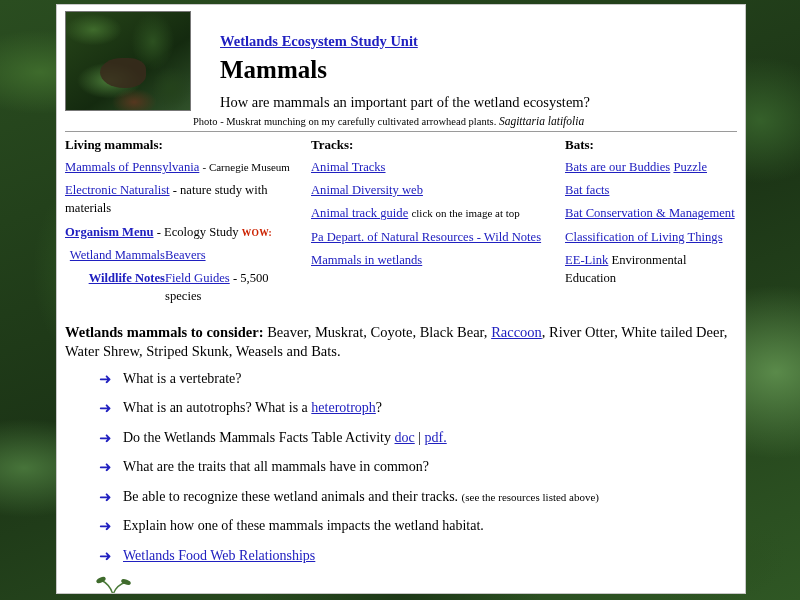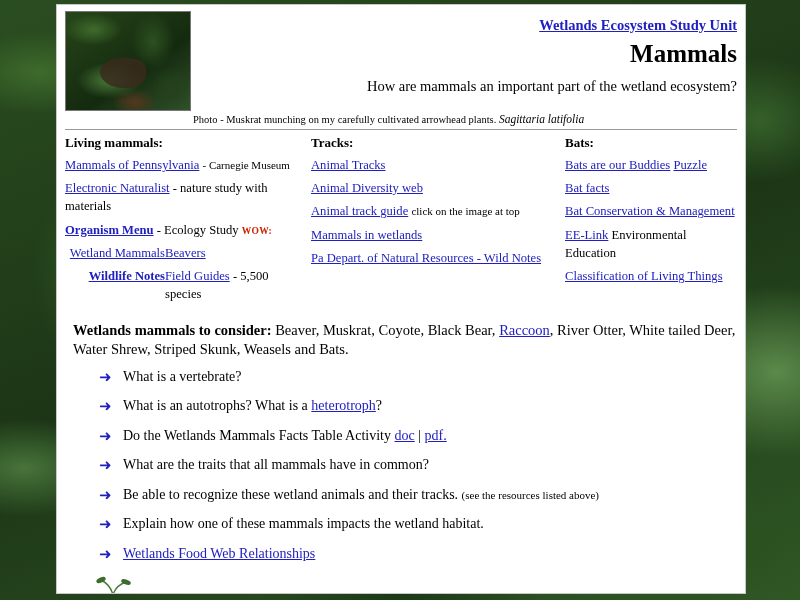--- a/index.html
+++ b/index.html
@@ -70,22 +70,23 @@
     left: 34px;
     top: 46px;
     width: 46px;
     height: 30px;
     border-radius: 50% 40% 45% 55%;
     background: #3a2a1c;
     opacity: .85;
   }
   .head-col {
     flex: 1 1 auto;
-    padding-left: 12px;
-    text-align: right;
+    padding-left: 29px;
+    text-align: left;
+    margin-top: 16px;
   }
   .site-title {
     font-size: 14.5px;
     font-weight: bold;
     margin-top: 6px;
     margin-bottom: 2px;
   }
   .site-title a { color: #2020c0; }
   .main-title {
     font-size: 25px;
@@ -130,21 +131,21 @@
   .wow {
     color: #cc2200;
     font-size: 9.5px;
     font-weight: bold;
     letter-spacing: .3px;
   }
   .small-note { font-size: 11px; }
   .consider {
     font-size: 14.5px;
     line-height: 1.35;
-    margin: 12px 0 8px 8px;
+    margin: 12px 0 8px 0;
     color: #000;
   }
   .consider b { font-weight: bold; }
   .items { margin-left: 34px; }
   .item {
     display: flex;
     align-items: flex-start;
     margin-bottom: 11px;
     font-size: 14px;
     line-height: 1.32;
@@ -236,45 +237,45 @@
           <a href="#">Animal Tracks</a>
         </div>
         <div class="row-line">
           <a href="#">Animal Diversity web</a>
         </div>
         <div class="row-line">
           <a href="#">Animal track guide</a>
           <span class="tiny">click on the image at top</span>
         </div>
         <div class="row-line">
+          <a href="#">Pa Depart. of Natural Resources - Wild Notes</a>
+        </div>
+        <div class="row-line">
           <a href="#">Mammals in wetlands</a>
-        </div>
-        <div class="row-line">
-          <a href="#">Pa Depart. of Natural Resources - Wild Notes</a>
         </div>
       </div>
 
       <div class="col3">
         <div class="colhead">Bats:</div>
         <div class="row-line">
           <a href="#">Bats are our Buddies</a>
           <a href="#">Puzzle</a>
         </div>
         <div class="row-line">
           <a href="#">Bat facts</a>
         </div>
         <div class="row-line">
           <a href="#">Bat Conservation &amp; Management</a>
         </div>
         <div class="row-line">
+          <a href="#">Classification of Living Things</a>
+        </div>
+        <div class="row-line">
           <a href="#">EE-Link</a>
           <span>Environmental Education</span>
-        </div>
-        <div class="row-line">
-          <a href="#">Classification of Living Things</a>
         </div>
       </div>
 
     </div>
 
     <div class="consider">
       <b>Wetlands mammals to consider:</b><span> Beaver, Muskrat, Coyote, Black Bear, </span><a href="#">Raccoon</a><span>, River Otter, White tailed Deer, Water Shrew, Striped Skunk, Weasels and Bats.</span>
     </div>
 
     <div class="items">

